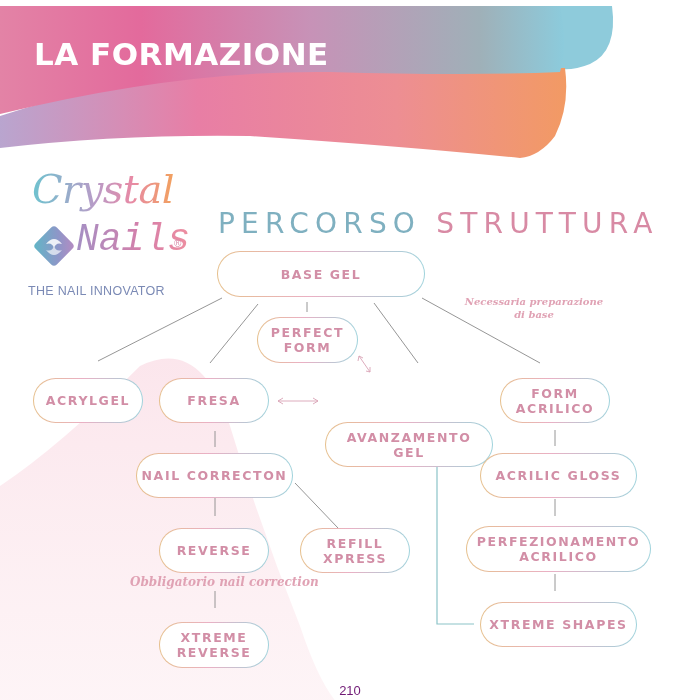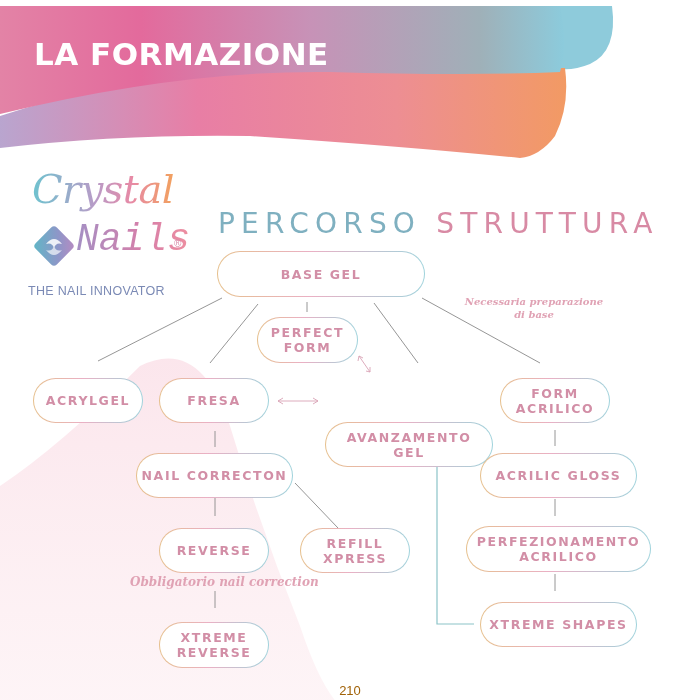--- a/index.html
+++ b/index.html
@@ -76,21 +76,21 @@
       font-size: 10px; color: #e0a2b4; line-height: 13px; white-space: pre-line;
     }
     .note-reverse {
       position: absolute; left: 130px; top: 569px; width: 170px; text-align: center;
       font-family: "DejaVu Serif", serif; font-style: italic;
       font-size: 12px; color: #e0a2b4; white-space: nowrap;
     }
 
     .page-number {
       position: absolute; left: 0; width: 700px; top: 677px; text-align: center;
-      font-family: "Liberation Sans", sans-serif; font-size: 13px; color: #a16207;
+      font-family: "Liberation Sans", sans-serif; font-size: 13px; color: #701a75;
     }
   </style>
 </head>
 <body>
 
 <div class="page">
 
   <svg class="bg-svg" viewBox="0 0 700 700">
     <defs>
       <linearGradient id="gTop" x1="0" y1="0" x2="1" y2="0">

